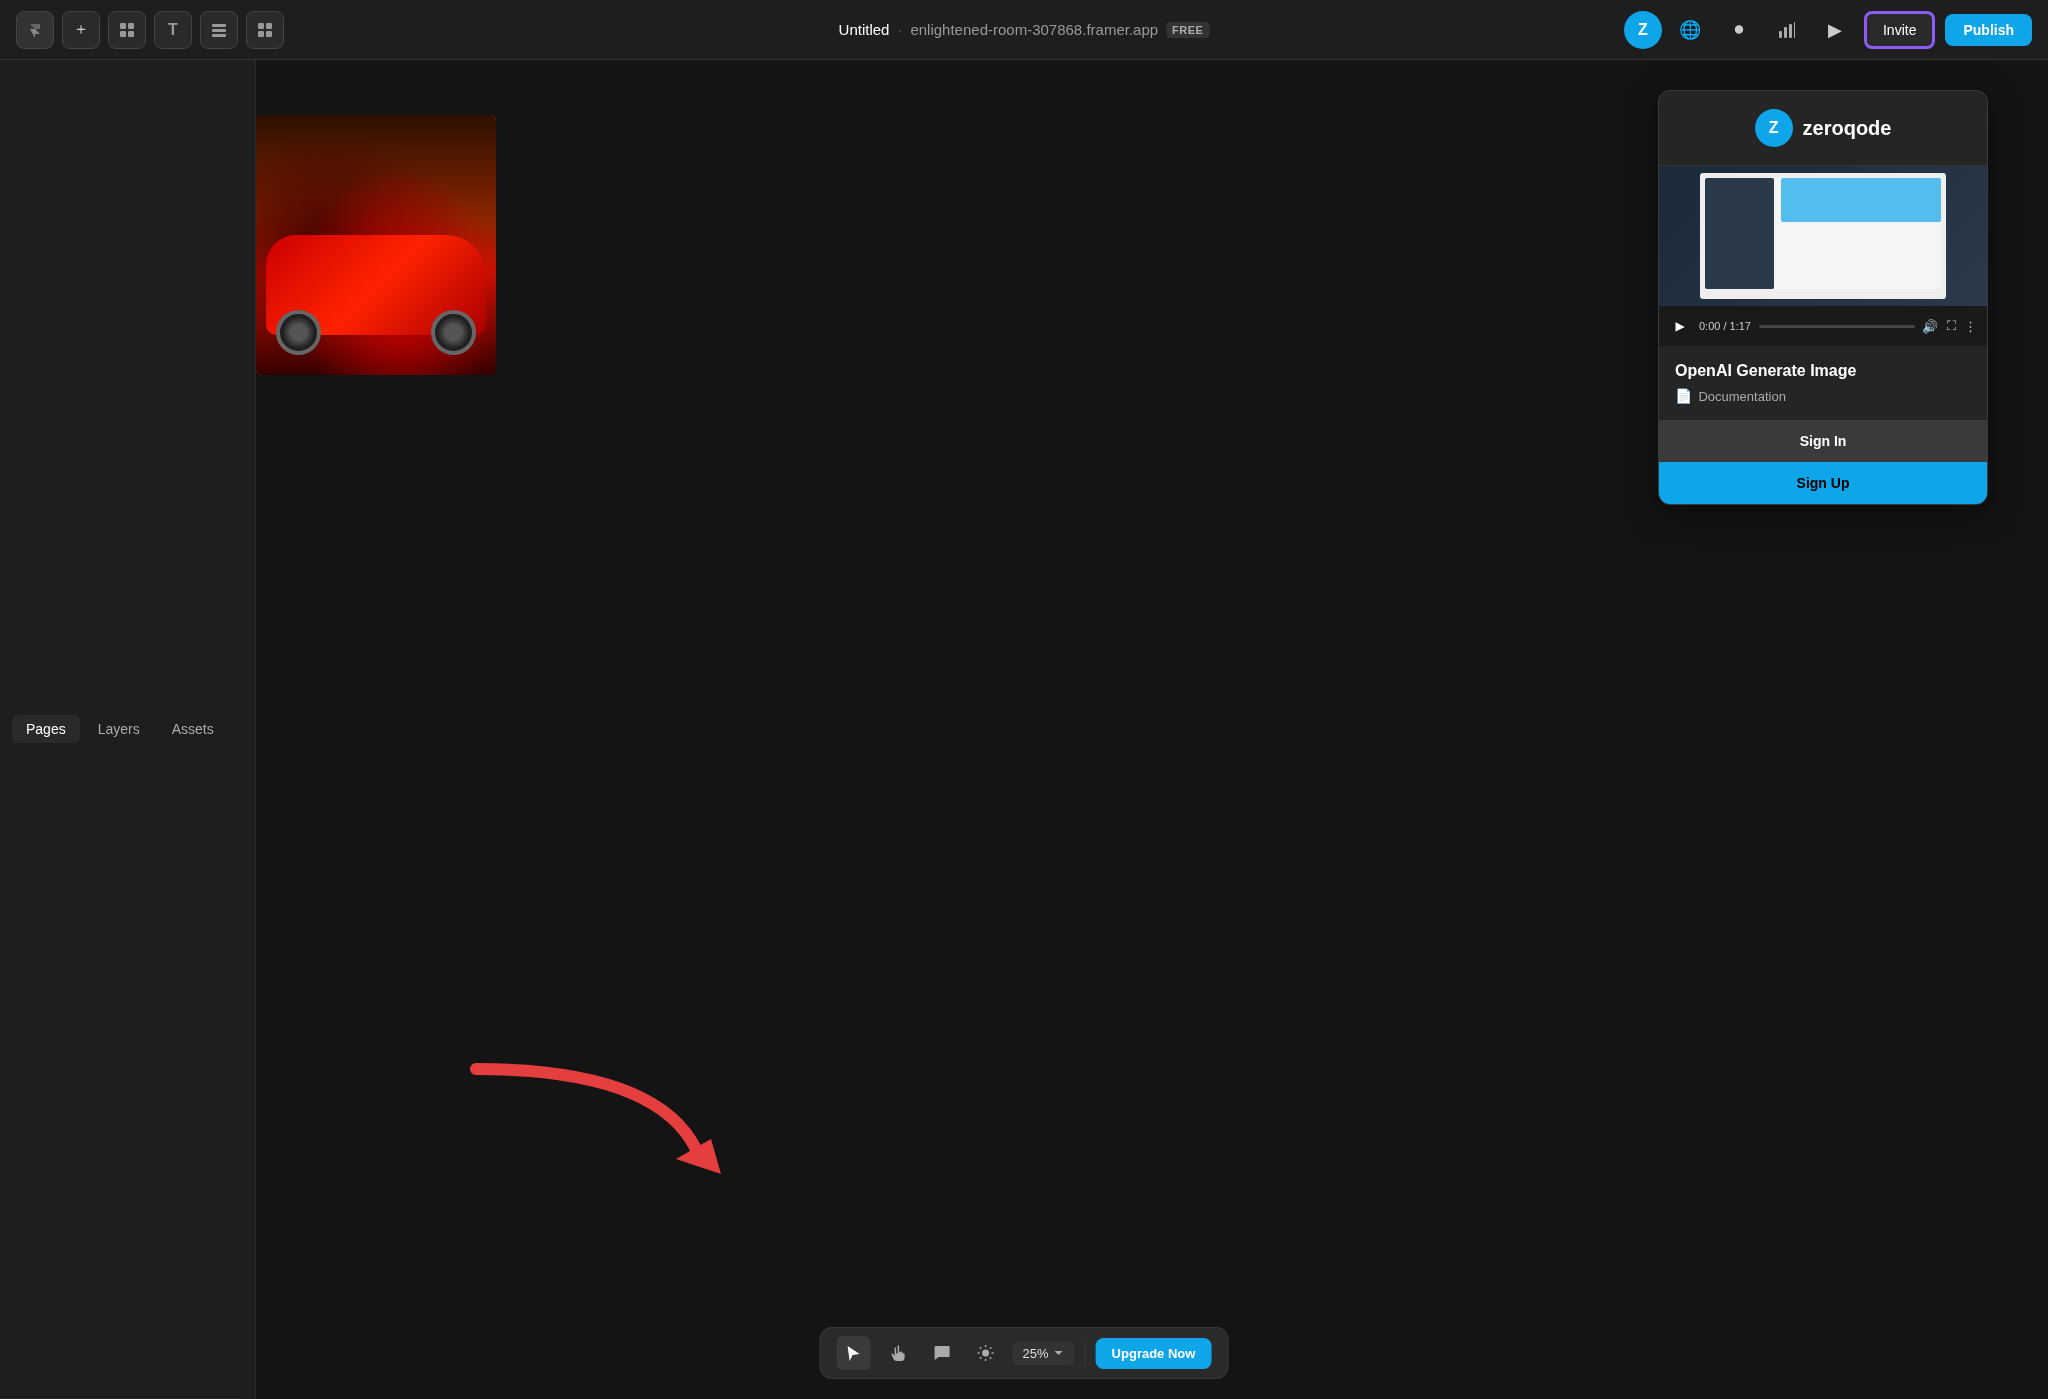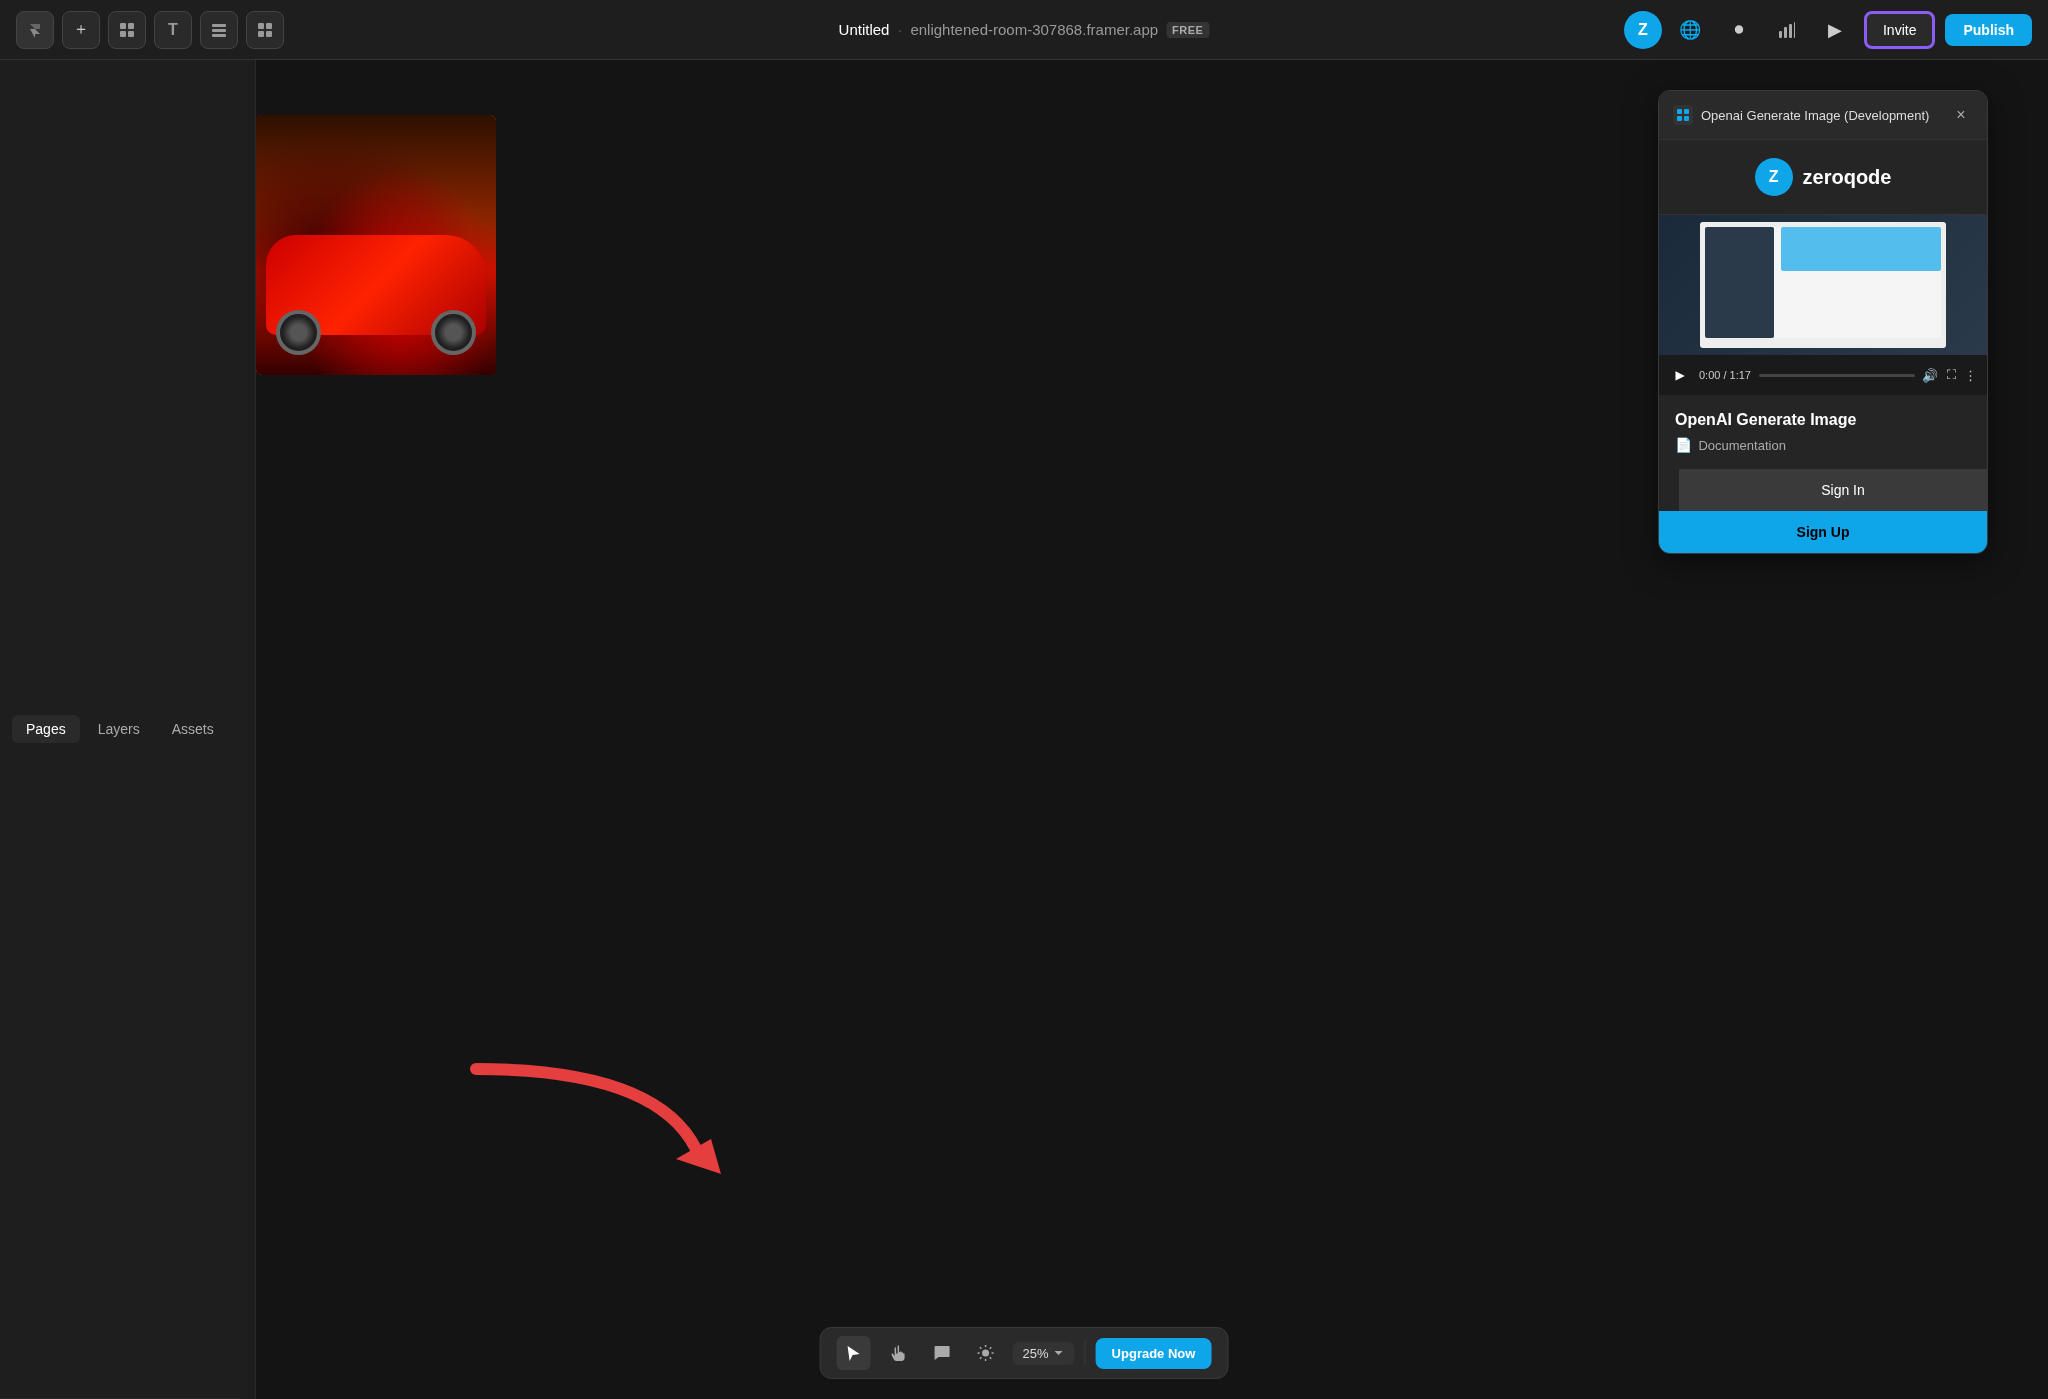--- a/index.html
+++ b/index.html
@@ -518,22 +518,21 @@
       padding: 0 0 0;
     }
     .signin-btn {
       width: 100%;
       padding: 13px;
       background: #3a3a3a;
       border: none;
       color: #fff;
       font-size: 14px;
       cursor: pointer;
-      font-weight: 400;
-      margin-left: 20px;
+      font-weight: 700;
     }
     .signup-btn {
       width: 100%;
       padding: 13px;
       background: #0ea5e9;
       border: none;
       color: #000000;
       font-size: 14px;
       cursor: pointer;
       font-weight: 600;
@@ -690,34 +689,20 @@
     <div class="car-wheel-right"></div>
   </div>
 
   <svg class="red-arrow" viewBox="0 0 280 120" fill="none" xmlns="http://www.w3.org/2000/svg">
     <path d="M20 10 C60 10, 200 10, 240 90" stroke="#e53e3e" stroke-width="12" stroke-linecap="round" fill="none"></path>
     <polygon points="220,100 255,80 265,115" fill="#e53e3e"></polygon>
   </svg>
 
   <div class="plugin-panel">
 
-    <div class="plugin-header">
-      <div class="plugin-header-left">
-        <div class="plugin-icon">
-          <svg width="14" height="14" viewBox="0 0 14 14" fill="#0ea5e9">
-            <rect x="1" y="1" width="5" height="5" rx="1"></rect>
-            <rect x="8" y="1" width="5" height="5" rx="1"></rect>
-            <rect x="1" y="8" width="5" height="5" rx="1"></rect>
-            <rect x="8" y="8" width="5" height="5" rx="1"></rect>
-          </svg>
-        </div>
-        <span>Openai Generate Image (Development)</span>
-      </div>
-      <div class="close-btn">×</div>
-    </div>
 
     <div class="plugin-branding">
       <div class="zeroqode-logo">
         <span>Z</span>
       </div>
       <span class="zeroqode-name">zeroqode</span>
     </div>
 
     <div class="video-container">
       <div class="video-preview">

